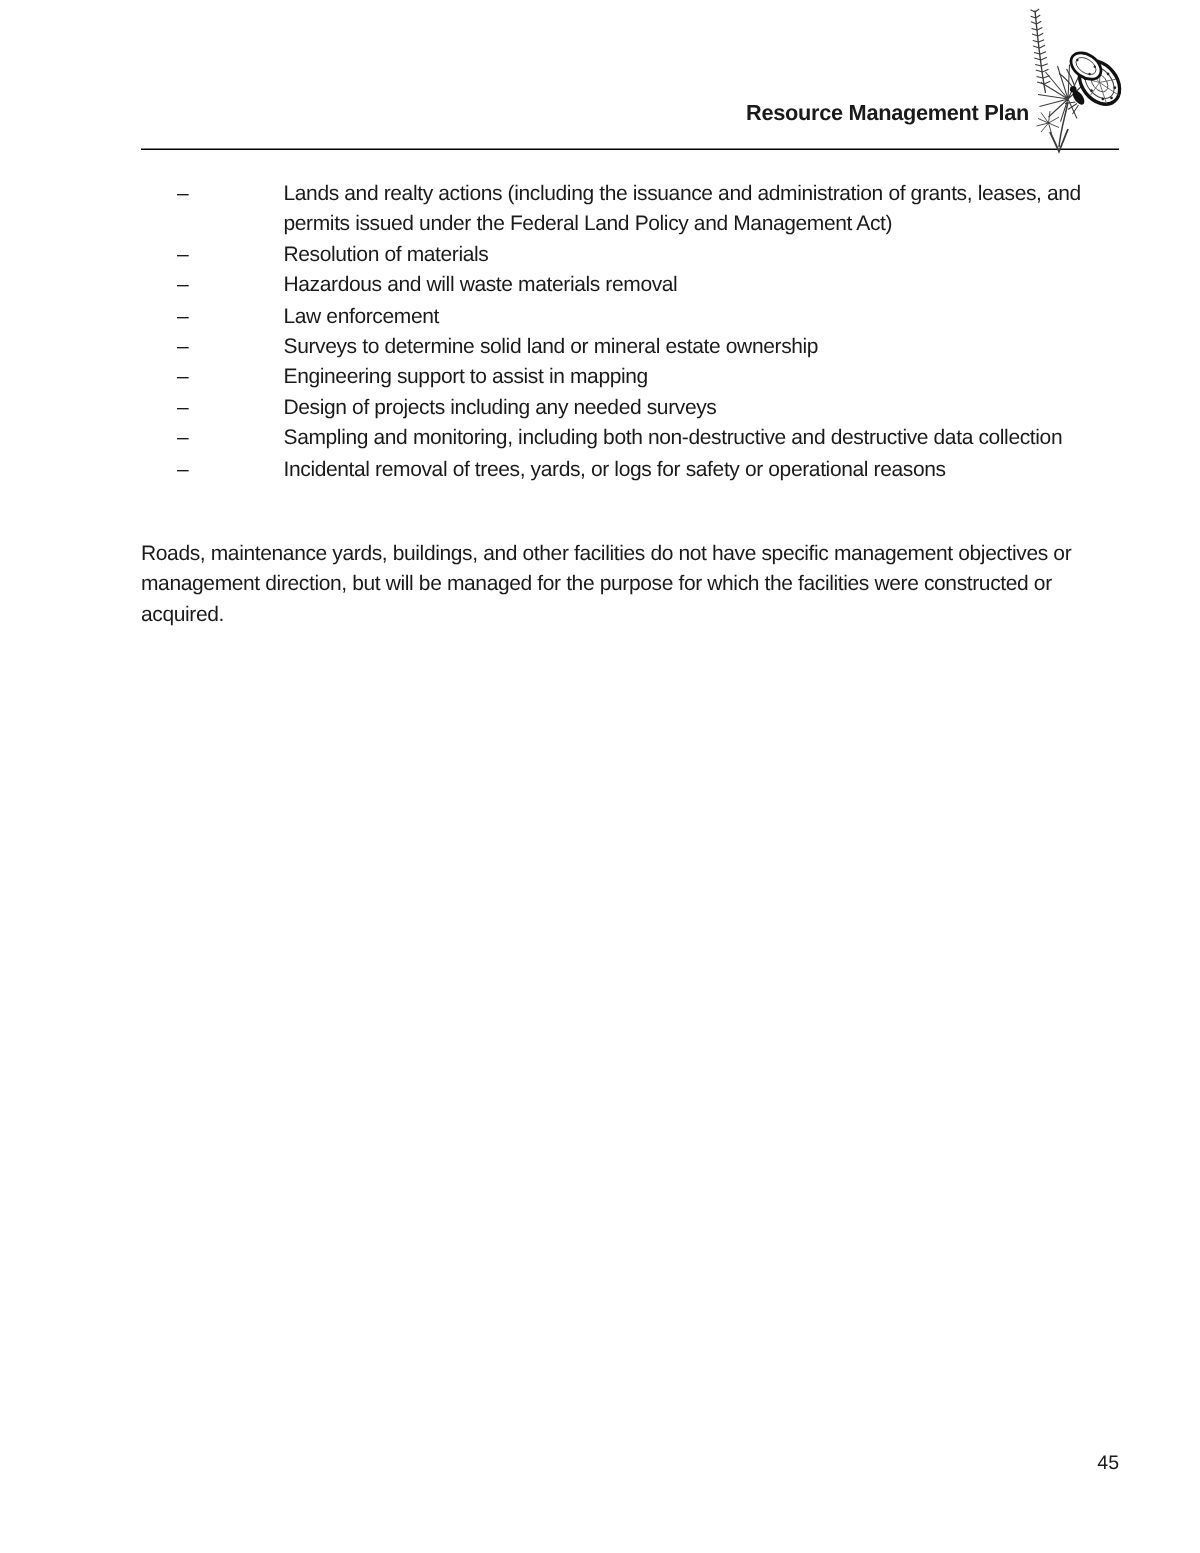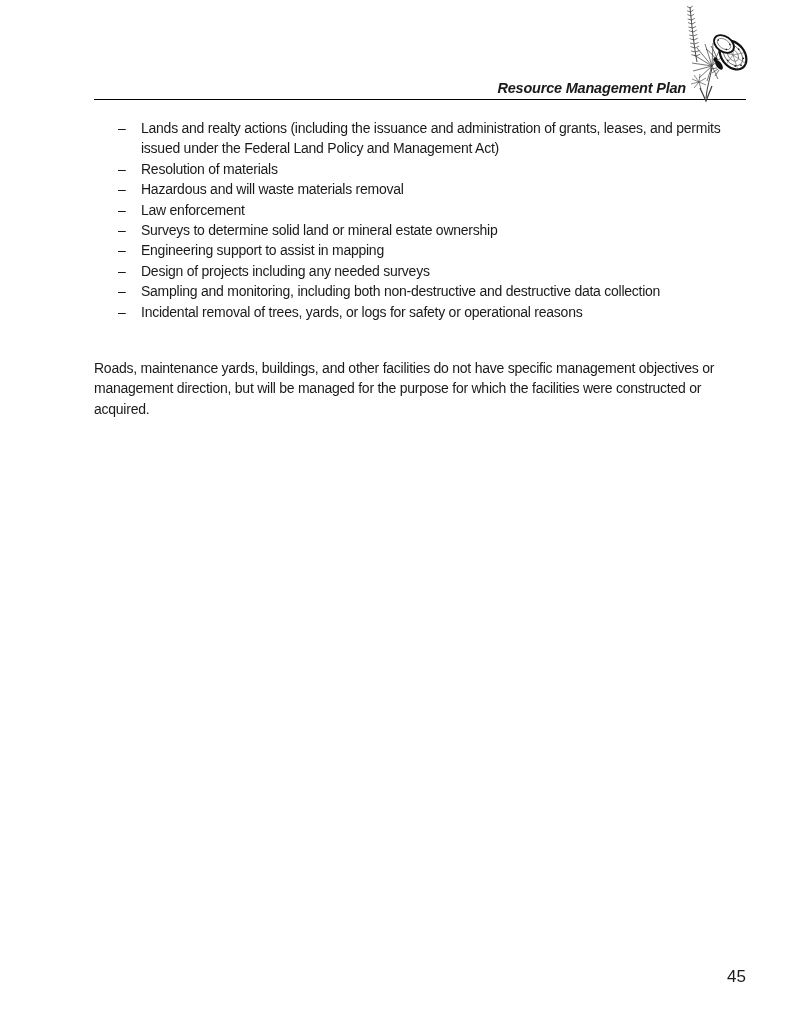--- a/index.html
+++ b/index.html
@@ -8,25 +8,24 @@
     width: 800px;
     height: 1035px;
     margin: 0 auto;
     background: #ffffff;
     font-family: "Liberation Sans", sans-serif;
     color: #1a1a1a;
     overflow: hidden;
   }
   .header-title {
     position: absolute;
-    top: 80px;
+    top: 68px;
     right: 114px;
     font-size: 14.5px;
     font-weight: bold;
-    font-style: italic;
     letter-spacing: -0.2px;
     white-space: nowrap;
   }
   .header-rule {
     position: absolute;
     left: 94px;
     top: 99px;
     width: 652px;
     height: 0;
     border-top: 1.6px solid #000000;
@@ -48,27 +47,27 @@
     line-height: 20.4px;
     letter-spacing: -0.25px;
   }
   ul.dash-list {
     list-style: none;
     margin: 0;
     padding: 0 0 0 24px;
   }
   ul.dash-list li { display: flex; }
   .dash { flex: 0 0 23px; }
-  .li-text { flex: 1; }
+  .li-text { flex: 1; margin-left: 48px; }
   .body-par { margin: 36px 0 0 0; }
   .page-number {
     position: absolute;
     top: 967px;
     right: 54px;
-    font-size: 17px;
+    font-size: 13px;
   }
   svg .ln { stroke: #3a3a3a; fill: none; }
 </style>
 </head>
 <body>
 
 <div class="page">
 
   <svg class="logo" viewBox="0 0 104 106" aria-hidden="true">
 

